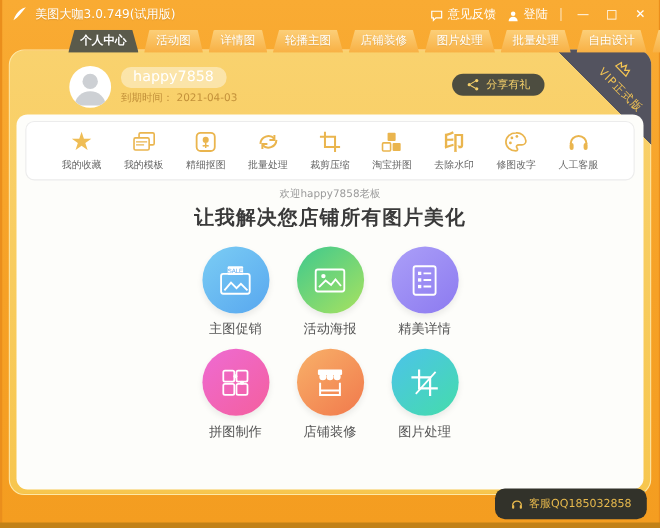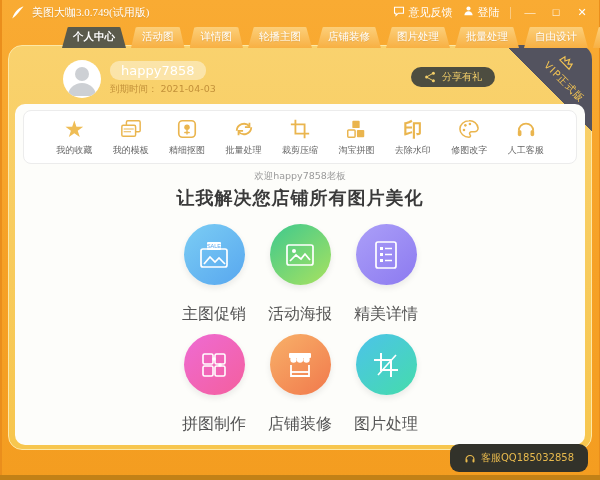--- a/index.html
+++ b/index.html
@@ -1,25 +1,25 @@
 <!DOCTYPE html>
 <html><head>
 <meta charset="utf-8">
 <style>
   * { margin:0; padding:0; box-sizing:border-box; }
   body { font-family:"DejaVu Sans","Liberation Sans",sans-serif; background:#888; }
   .window{ position:relative; width:600px; height:480px; overflow:hidden;
     background:linear-gradient(180deg,#f9ab33 0%,#f6a126 55%,#f49d20 100%);
     box-shadow:inset 2px 0 0 #ea8e1c, inset -1px 0 0 #ea8e1c; }
   
-  .titlebar{ position:absolute; top:0; left:0; right:0; height:24px; display:flex; align-items:center; padding:0 10px; color:#fff;font-family:Liberation Serif, serif; }
+  .titlebar{ position:absolute; top:0; left:0; right:0; height:24px; display:flex; align-items:center; padding:0 10px; color:#fff; }
   .logo{ width:15px; height:15px; margin-right:7px; }
   .title-text{ font-size:11px; text-shadow:0 1px 1px rgba(0,0,0,.12); }
   .title-right{ margin-left:auto; display:flex; align-items:center; gap:10px; font-size:11px; }
-  .tb-link{ display:flex; align-items:flex-start; gap:4px; cursor:pointer; }
+  .tb-link{ display:flex; align-items:flex-end; gap:4px; cursor:pointer; }
   .tb-sep{ opacity:.6; font-size:12px; }
   .winbtn{ width:16px; text-align:center; font-size:11px; cursor:pointer; }
   
   .tabs{ position:absolute; top:27px; left:62px; display:flex; gap:5px; z-index:3; }
   .tab{ padding:3px 11px 4px; font-size:10.5px; color:#fff; cursor:pointer; white-space:nowrap;
     background:linear-gradient(180deg,#fccf79,#f8b043); border-radius:7px 7px 0 0;
     clip-path:polygon(9% 0,91% 0,100% 100%,0 100%); text-shadow:0 1px 1px rgba(0,0,0,.1); }
   .tab.active{ background:#5a5a4b;font-weight:bold; }
   
   .card{ position:absolute; top:45px; left:8px; width:584px; height:405px; border-radius:14px;
@@ -52,21 +52,21 @@
   .welcome{ position:absolute; top:66px; left:0; right:0; text-align:center; }
   .greeting{ font-size:9.5px; color:#9a9a9a; }
   .headline{ margin-top:3px; font-size:18px; font-weight:bold; color:#3a3a3a;
     font-family:"DejaVu Serif","Liberation Serif",serif; letter-spacing:1px; }
   
   .features{ position:absolute; top:120px; left:50%; transform:translateX(-50%);
     display:grid; grid-template-columns:repeat(3,86px); row-gap:9px; }
   .feature{ display:flex; flex-direction:column; align-items:center; cursor:pointer; }
   .fcircle{ width:61px; height:61px; border-radius:50%; display:flex; align-items:center;
     justify-content:center; box-shadow:0 3px 6px rgba(0,0,0,.08); }
-  .flabel{ margin-top:19px; font-size:16px; color:#555; }
+  .flabel{ margin-top:6px; font-size:12px; color:#555; }
   
   .footer-strip{ position:absolute; left:0; right:0; bottom:0; height:5px; background:#c28117; }
   .support-pill{ position:absolute; right:12px; bottom:8px; height:28px; display:flex;
     align-items:center; gap:5px; background:#32322a; color:#e9ba4d; font-size:10px;
     padding:0 14px; border-radius:9px; cursor:pointer; }
   svg{ display:block; }
 </style>
 </head>
 <body>
 

